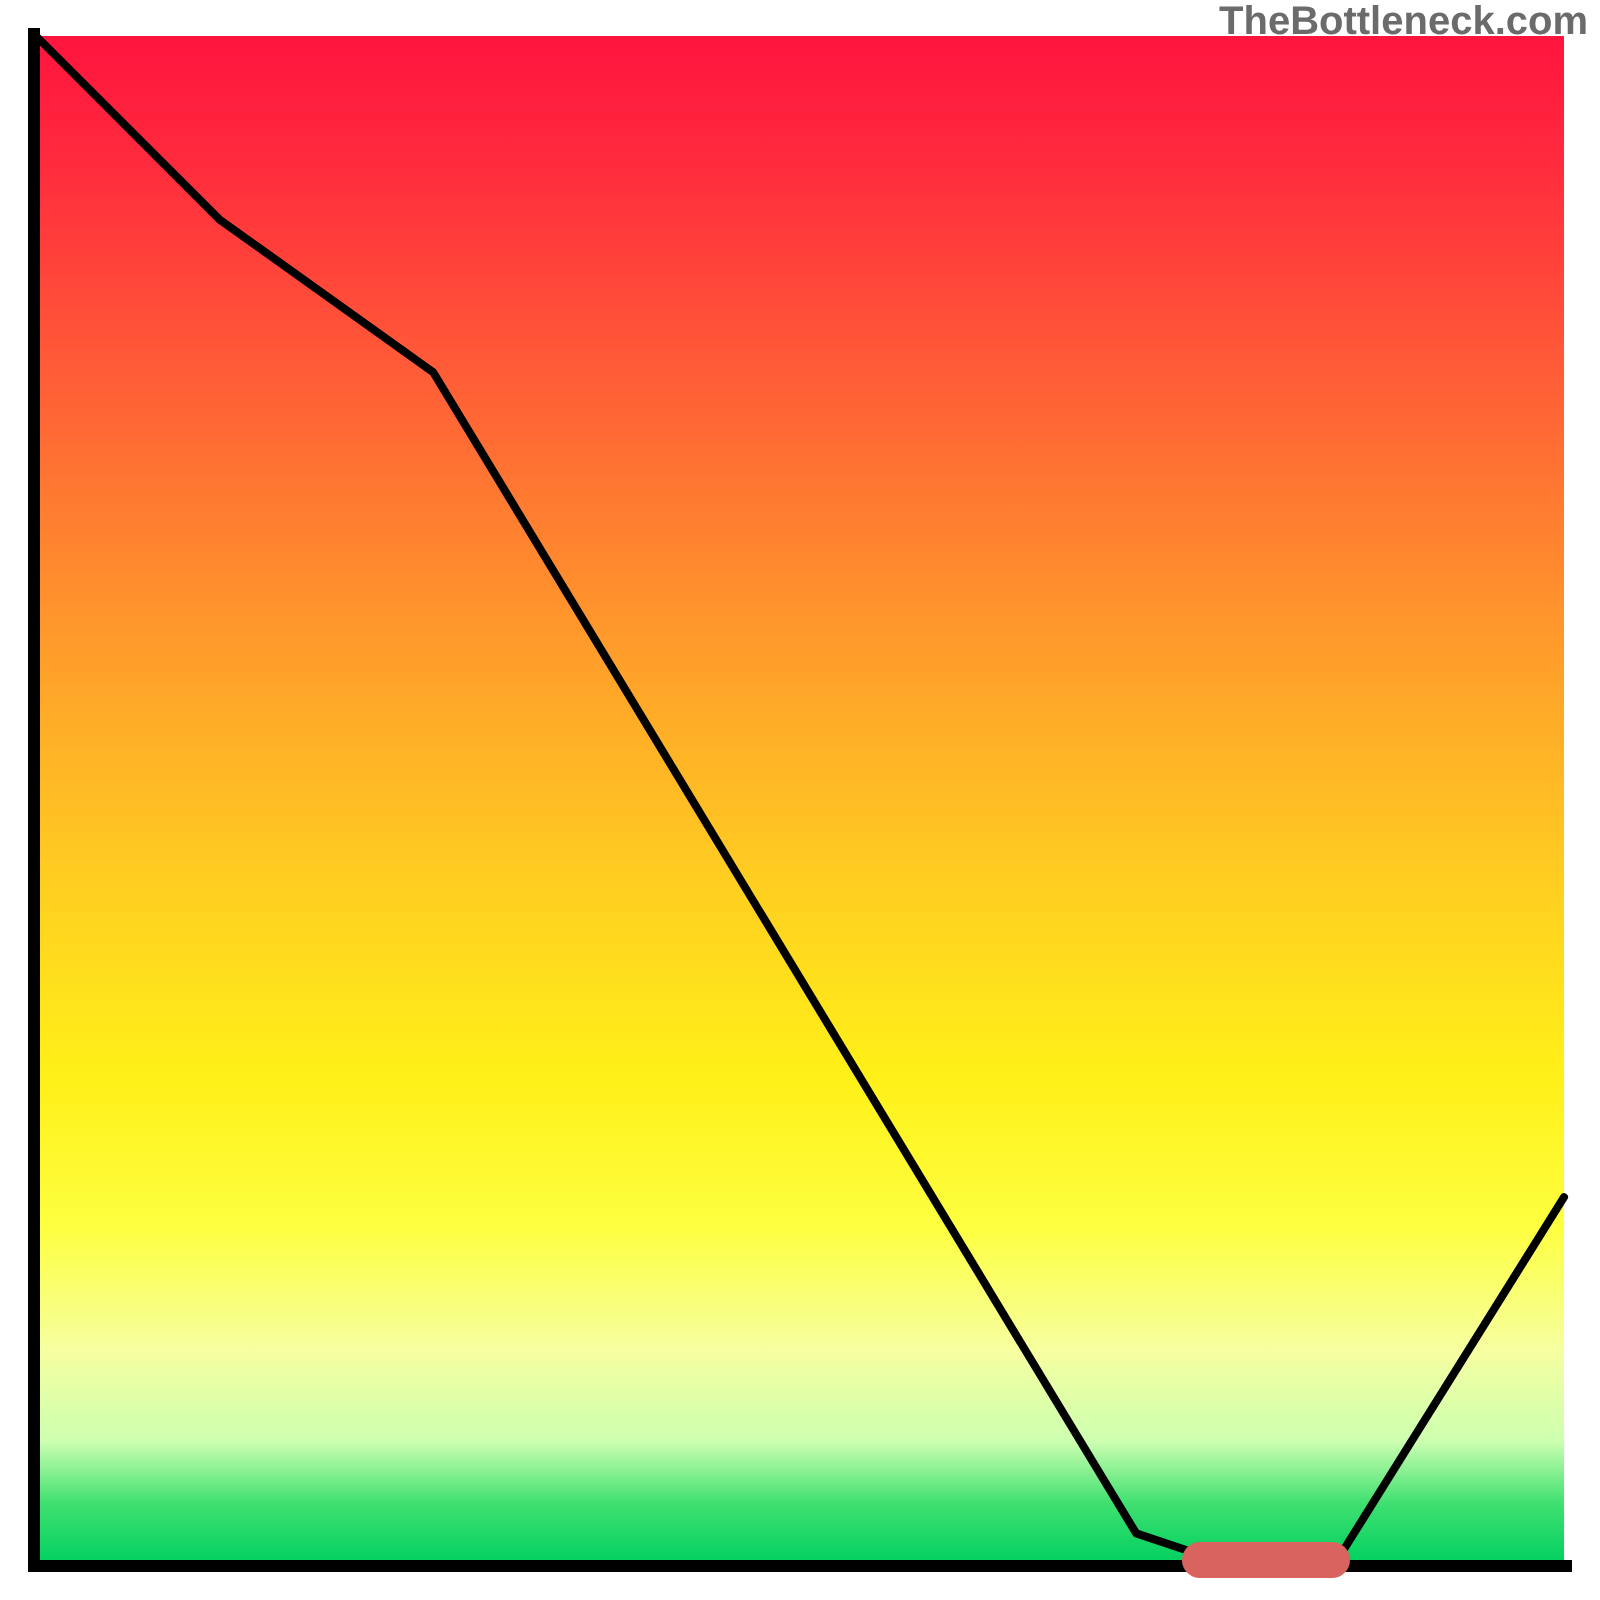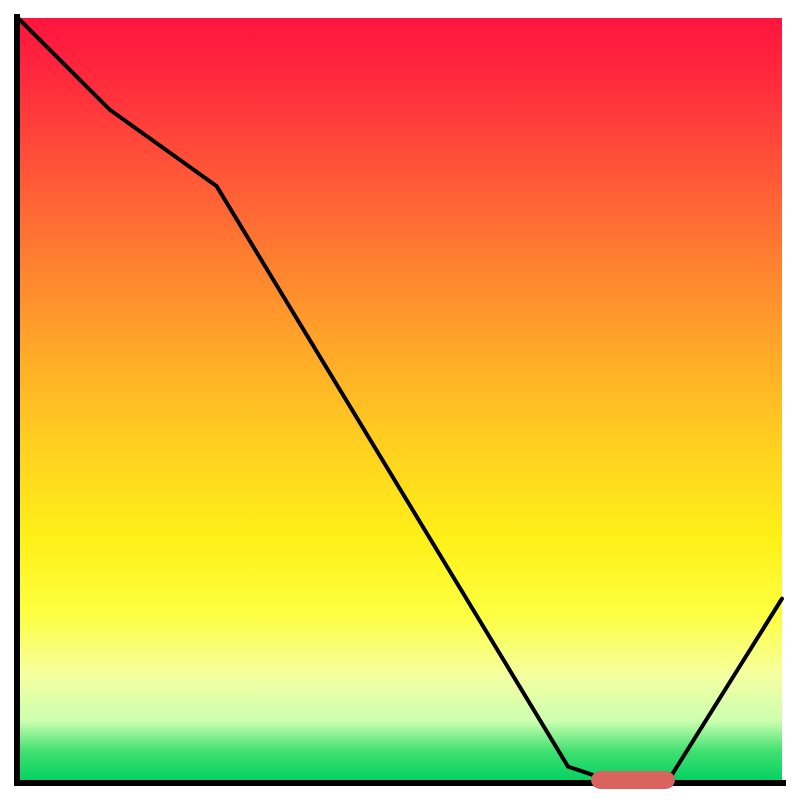--- a/index.html
+++ b/index.html
@@ -85,13 +85,14 @@
 
   <div class="axis y-axis"></div>
   <div class="axis x-axis"></div>
 
   <svg class="curve" viewBox="0 0 800 800">
     <path fill="none" stroke="#000" stroke-width="4" stroke-linecap="round" stroke-linejoin="round" d="M18.0 18.0 L109.7 109.7 L216.6 186.1 L568.1 766.7 L613.9 782.0 L667.4 782.0 L782.0 598.6"></path>
   </svg>
 
   <div class="marker" style="left: 591px; width: 84.04px; top: 771px;"></div>
 
+  <div class="watermark">TheBottleneck.com</div>
 </div>
 
 </body></html>

